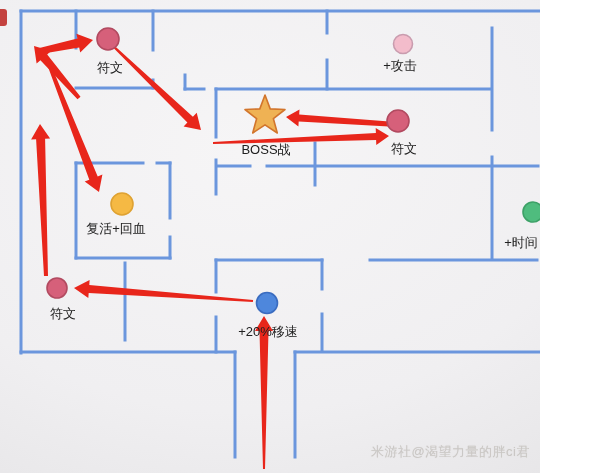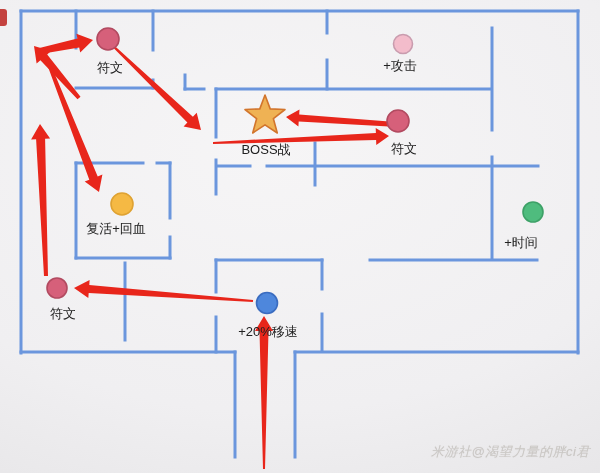--- a/index.html
+++ b/index.html
@@ -1,17 +1,17 @@
 <!DOCTYPE html>
 <html><head>
 <meta charset="utf-8">
 <style>
   html,body{margin:0;padding:0;}
   .stage{
-    position:relative;width:600px;height:473px;overflow:hidden;
+    position:relative;width:540px;height:473px;overflow:hidden;
     background:radial-gradient(130% 110% at 45% 32%, #f6f5f6 0%, #f0eff1 50%, #e3e2e4 88%, #dbdadc 100%);
     font-family:"Liberation Sans","DejaVu Sans",sans-serif;
   }
   svg{position:absolute;left:0;top:0;}
   .watermark{
     position:absolute;right:10px;top:443px;
     font-size:13px;letter-spacing:.5px;color:#c7c4c1;opacity:.9;
     text-shadow:0 0 1px #d8d6d4;
   }
   text.marker-label{
@@ -88,14 +88,14 @@
         <circle cx="122" cy="204" r="11" fill="#f5b944" stroke="#dfa232" stroke-width="1.6"></circle>
         <text x="116" y="230" text-anchor="middle" dominant-baseline="middle" fill="#212121" class="marker-label">复活+回血</text>
         <circle cx="533" cy="212" r="10" fill="#4fbc7e" stroke="#3da167" stroke-width="1.6"></circle>
         <text x="521" y="244" text-anchor="middle" dominant-baseline="middle" fill="#212121" class="marker-label">+时间</text>
         <circle cx="57" cy="288" r="10" fill="#d6607a" stroke="#b24a60" stroke-width="1.6"></circle>
         <text x="63" y="315" text-anchor="middle" dominant-baseline="middle" fill="#212121" class="marker-label">符文</text>
         <circle cx="267" cy="303" r="10.5" fill="#4e87dc" stroke="#3a6cc0" stroke-width="1.6"></circle>
         <text x="268" y="333" text-anchor="middle" dominant-baseline="middle" fill="#212121" class="marker-label">+20%移速</text>
       </g>
   </svg>
-  <div class="watermark" style="color: rgb(199, 196, 193); font-style: italic;">米游社@渴望力量的胖ci君</div>
+  <div class="watermark" style="color: rgb(199, 196, 193);">米游社@渴望力量的胖ci君</div>
 </div>
 
 </body></html>

